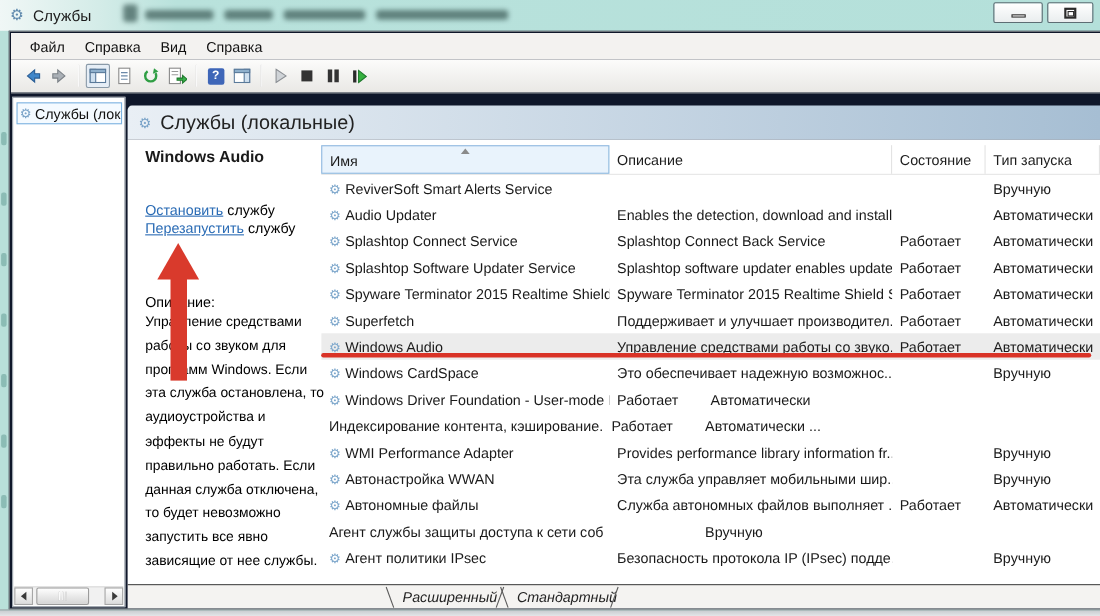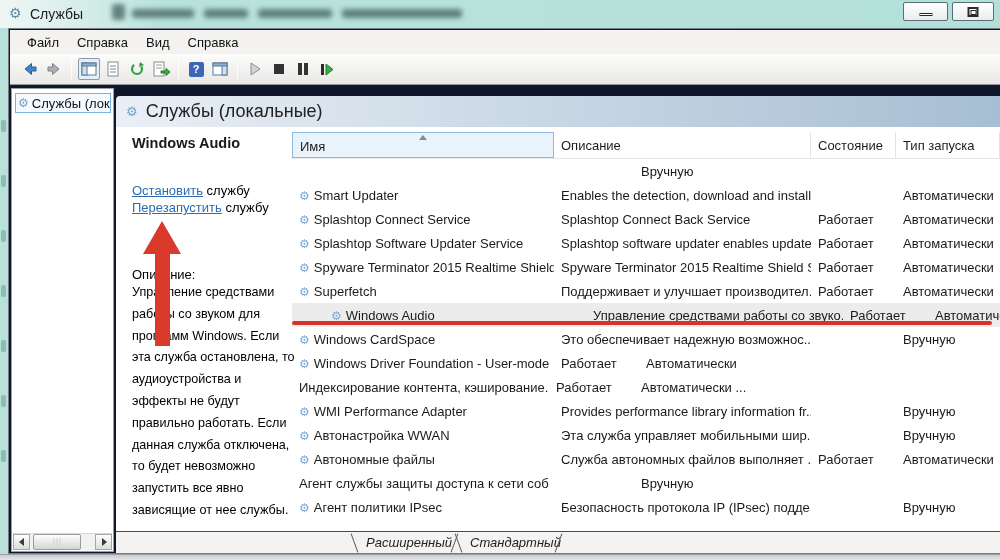--- a/index.html
+++ b/index.html
@@ -72,21 +72,21 @@
   
   .svc-table { position:absolute; left:176px; top:5px; right:0; bottom:0; }
   .thead { position:absolute; left:0; top:0; right:0; height:27px; background:#fff; border-bottom:1px solid #e6e6e6; display:flex; }
   .th { font-size:13px; color:#1c1c1c; padding:6px 0 0 7px; border-right:1px solid #e3e3e3; position:relative; }
   .th.sorted { background:#e9f3fc; border:1px solid #8fb9df; }
   .caret-up { position:absolute; left:50%; top:2px; transform:translateX(-50%); width:0; height:0;
     border-left:4px solid transparent; border-right:4px solid transparent; border-bottom:5px solid #8a8a8a; }
   .c-name { width:262px; } .c-desc { width:257px; } .c-state { width:85px; } .c-start { flex:1; }
   .rows { position:absolute; left:0; top:27px; right:0; bottom:0; overflow:hidden; }
   .row { display:flex; height:24px; align-items:center; }
-  .row.sel { background:#ececec;padding-left:32px; }
+  .row.sel { background:#ececec; }
   .cell { font-size:13px; color:#1a1a1a; white-space:nowrap; overflow:hidden; padding-left:7px; }
   .cell .gear { font-size:12px; color:#7fa8cc; margin-right:4px; }
 
   .redline { position:absolute; background:#d93327; border-radius:2px; }
   .arrow-shaft { position:absolute; background:#d93a2c; }
   .arrow-head { position:absolute; width:0; height:0; border-left:19px solid transparent; border-right:19px solid transparent; border-bottom:33px solid #d93a2c; }
 
   .table-scroll { position:absolute; left:176px; bottom:2px; right:0; height:18px; background:#f4f4f4; border-top:1px solid #cfcfcf; }
 
   
@@ -260,27 +260,28 @@
         <div class="thead">
           <div class="th c-name sorted">
             <span>Имя</span><i class="caret-up"></i>
           </div>
           <div class="th c-desc">Описание</div>
           <div class="th c-state">Состояние</div>
           <div class="th c-start">Тип запуска</div>
         </div>
         <div class="rows">
   <div class="row">
+    <div class="cell c-name"><span class="gear">⚙</span><span class="nm">ReviverSoft Smart Alerts Service</span></div>
     <div class="cell c-desc"></div>
     <div class="cell c-state"></div>
     <div class="cell c-start">Вручную</div>
   </div>
 
   <div class="row">
-    <div class="cell c-name"><span class="gear">⚙</span><span class="nm">Smart Updater</span></div>
+    <div class="cell c-name"><span class="gear">⚙</span><span class="nm">Audio Updater</span></div>
     <div class="cell c-desc">Enables the detection, download and install...</div>
     <div class="cell c-state"></div>
     <div class="cell c-start">Автоматически</div>
   </div>
 
   <div class="row">
     <div class="cell c-name"><span class="gear">⚙</span><span class="nm">Splashtop Connect Service</span></div>
     <div class="cell c-desc">Splashtop Connect Back Service</div>
     <div class="cell c-state">Работает</div>
     <div class="cell c-start">Автоматически</div>

